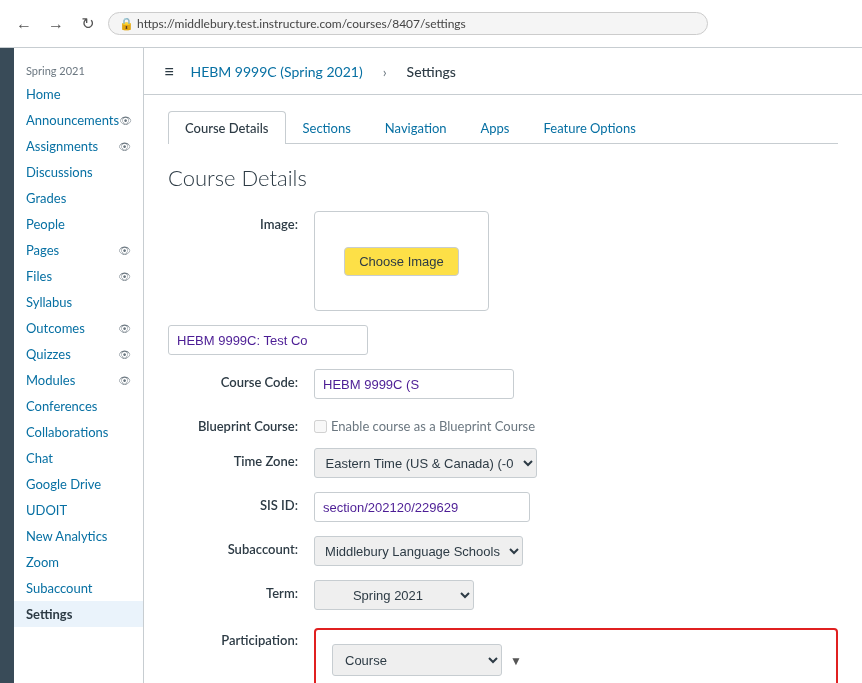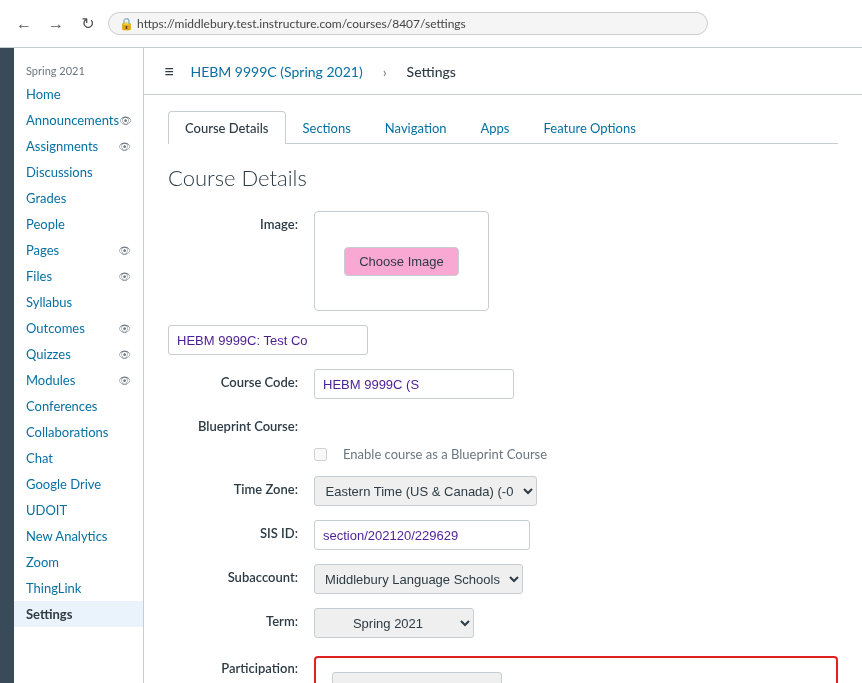--- a/index.html
+++ b/index.html
@@ -174,21 +174,21 @@
       height: 100px;
       border: 1px solid #c7cdd1;
       border-radius: 4px;
       display: flex;
       align-items: center;
       justify-content: center;
       cursor: pointer;
     }
     .choose-image-btn {
       padding: 6px 14px;
-      background: #f9a8d4;
+      background: #fde047;
       border: 1px solid #c7cdd1;
       border-radius: 4px;
       font-size: 13px;
       cursor: pointer;
       color: #2d3b45;
     }
 
     
     .text-input {
       height: 30px;
@@ -196,23 +196,22 @@
       border: 1px solid #c7cdd1;
       border-radius: 3px;
       font-size: 13px;
       color: #4c1d95;
       width: 200px;
     }
 
     .blueprint-row {
       display: flex;
       align-items: center;
-      gap: 16px;
+      gap: 4px;
       padding-top: 5px;
-      margin-top: 28px;
     }
     .blueprint-row label {
       font-size: 13px;
       color: #6b7780;
     }
 
     select.form-select {
       height: 30px;
       padding: 2px 6px;
       border: 1px solid #c7cdd1;
@@ -347,21 +346,21 @@
         <div class="nav-item">
           <span>UDOIT</span>
         </div>
         <div class="nav-item">
           <span>New Analytics</span>
         </div>
         <div class="nav-item">
           <span>Zoom</span>
         </div>
         <div class="nav-item">
-          <span>ThingLink</span>
+          <span>Subaccount</span>
         </div>
         <div class="nav-item active">
           <span>Settings</span>
         </div>
       </div>
   </nav>
 
   <div class="main-content">
 
     <div class="page-header">

